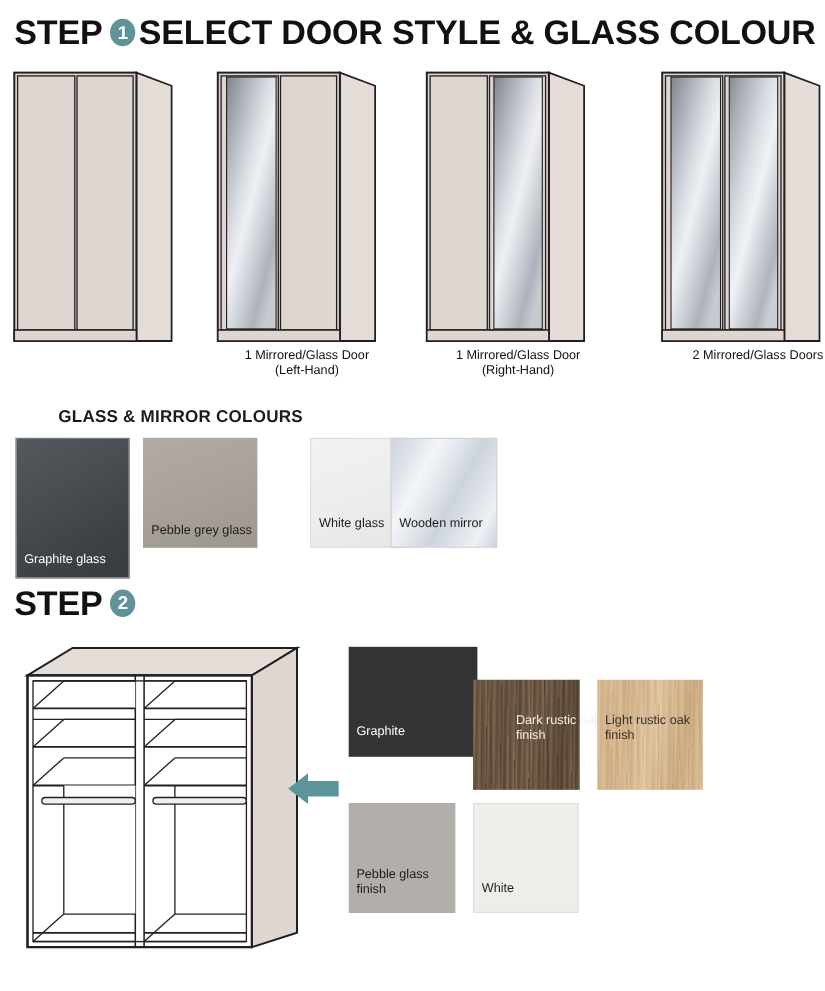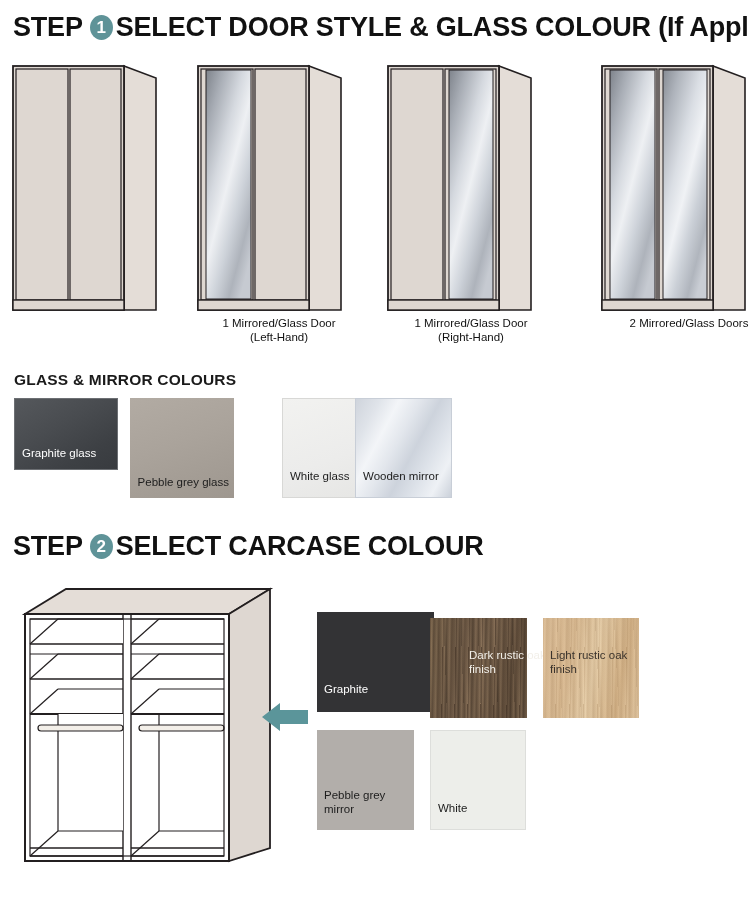--- a/index.html
+++ b/index.html
@@ -18,21 +18,21 @@
 
   
   .step-heading {
     position: absolute;
     display: flex;
     align-items: center;
     white-space: nowrap;
   }
   .step-heading .step-word,
   .step-heading .step-title {
-    font-size: 27px;
+    font-size: 31px;
     font-weight: 600;
     letter-spacing: -0.2px;
     line-height: 1;
     color: #111;
   }
   .step-badge {
     width: 23px;
     height: 25px;
     border-radius: 50%;
     background: #5f9398;
@@ -49,20 +49,21 @@
   #step1-heading { left: 13px; top: 14px; }
   #step2-heading { left: 13px; top: 533px; }
 
   
   .sub-heading {
     position: absolute;
     font-size: 15.5px;
     font-weight: 600;
     letter-spacing: 0.2px;
     color: #1a1a1a;
+    margin-left: 39px;
   }
   #glass-heading { left: 14px; top: 371px; }
 
   
   .wardrobe {
     position: absolute;
     width: 168px;
     height: 252px;
   }
   .wardrobe svg { display: block; }
@@ -96,32 +97,32 @@
   }
   .swatch-label {
     position: absolute;
     left: 7px;
     font-size: 11.5px;
     line-height: 13.5px;
     width: 92px;
   }
 
   
-  #swatch-graphite-glass  { left: 14px;  top: 398px; width: 104px; height: 72px; }
+  #swatch-graphite-glass  { left: 14px;  top: 398px; width: 104px; height: 128px; }
   #swatch-pebble-glass    { left: 130px; top: 398px; width: 104px; height: 100px; text-align: right; }
   #swatch-white-glass     { left: 246px; top: 398px; width: 88px;  height: 100px; margin-left: 36px; }
   #swatch-crystal-mirror  { left: 355px; top: 398px; width: 97px;  height: 100px; }
 
   #swatch-graphite-glass .swatch-label { bottom: 9px; color: #ffffff; }
   #swatch-pebble-glass   .swatch-label { bottom: 9px; color: #1d1d1d; }
   #swatch-white-glass    .swatch-label { bottom: 14px; color: #1d1d1d; }
   #swatch-crystal-mirror .swatch-label { bottom: 14px; color: #1d1d1d; }
 
   
-  #swatch-graphite        { left: 317px; top: 612px; width: 117px; height: 100px; }
+  #swatch-graphite        { left: 317px; top: 588px; width: 117px; height: 100px; }
   #swatch-dark-oak        { left: 430px; top: 618px; width: 97px;  height: 100px; }
   #swatch-light-oak       { left: 543px; top: 618px; width: 96px;  height: 100px; padding-left: 45px; }
   #swatch-pebble-grey     { left: 317px; top: 730px; width: 97px;  height: 100px; }
   #swatch-white           { left: 430px; top: 730px; width: 96px;  height: 100px; }
 
   #swatch-graphite    .swatch-label { bottom: 16px; color: #ffffff; }
   #swatch-dark-oak    .swatch-label { bottom: 42px; color: #f2efe9; margin-left: 32px; }
   #swatch-light-oak   .swatch-label { bottom: 42px; color: #3a332c; }
   #swatch-pebble-grey .swatch-label { bottom: 14px; color: #1d1d1d; }
   #swatch-white       .swatch-label { bottom: 14px; color: #1d1d1d; }
@@ -345,21 +346,20 @@
 <div class="swatch fill-white-glass" id="swatch-white-glass">
   <span class="swatch-label">White glass</span>
 </div>
 <div class="swatch fill-crystal-mirror" id="swatch-crystal-mirror">
   <span class="swatch-label">Wooden mirror</span>
 </div>
 
 <div class="step-heading" id="step2-heading">
   <span class="step-word">STEP</span>
   <span class="step-badge">2</span>
-  <span class="step-title">SELECT CARCASE COLOUR</span>
 </div>
 
 <div id="carcase-illustration">
   <svg width="290" height="290" viewBox="0 0 290 290">
 
     <polygon points="17,28 58,3 262,3 221,28" fill="#e4ddd7" stroke="#231f20" stroke-width="1.8"></polygon>
 
     <polygon points="221,28 262,3 262,262 221,275" fill="#ded7d1" stroke="#231f20" stroke-width="1.8"></polygon>
 
     <rect x="17" y="28" width="204" height="247" fill="#ffffff" stroke="#231f20" stroke-width="1.8"></rect>
@@ -428,17 +428,17 @@
 <div class="swatch fill-graphite" id="swatch-graphite">
   <span class="swatch-label">Graphite</span>
 </div>
 <div class="swatch fill-dark-oak" id="swatch-dark-oak">
   <span class="swatch-label">Dark rustic oak finish</span>
 </div>
 <div class="swatch fill-light-oak" id="swatch-light-oak">
   <span class="swatch-label">Light rustic oak finish</span>
 </div>
 <div class="swatch fill-pebble-grey" id="swatch-pebble-grey">
-  <span class="swatch-label">Pebble grey mirror</span>
+  <span class="swatch-label">Pebble glass finish</span>
 </div>
 <div class="swatch fill-white" id="swatch-white">
   <span class="swatch-label">White</span>
 </div>
 
 </body></html>

